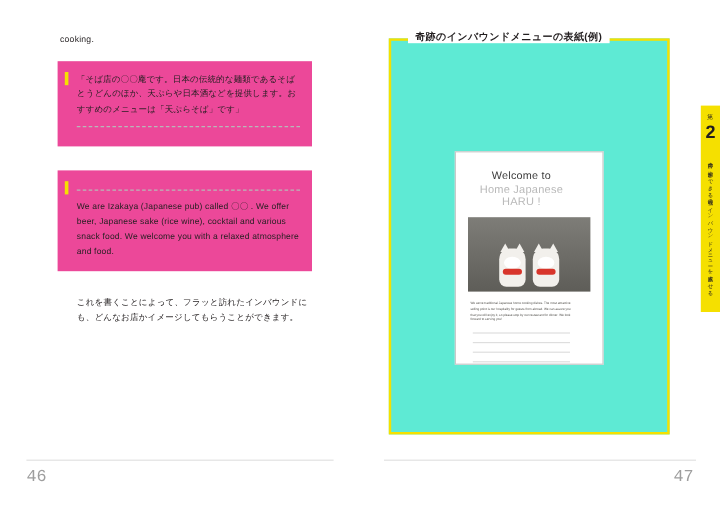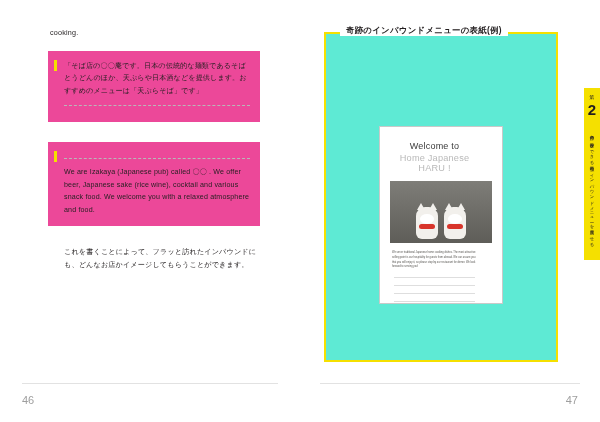--- a/index.html
+++ b/index.html
@@ -81,23 +81,23 @@
     line-height: 1.85;
     color: #231f20;
     margin: 10px 0 0 16px;
     letter-spacing: 0.15px;
   }
   .body-para.tight { margin-top: 14px; }
 
   .folio {
     position: absolute;
     bottom: 16px;
-    font-size: 11px;
+    font-size: 14px;
     color: #9e9e9e;
-    font-family: Liberation Sans, sans-serif;
+    font-family: Liberation Mono, monospace;
   }
   .folio-left { left: 22px; }
   .folio-right { right: 22px; }
 
   .rule-left {
     position: absolute;
     left: 22px;
     right: 22px;
     bottom: 38px;
     border-top: 1px solid #e2e2e2;

